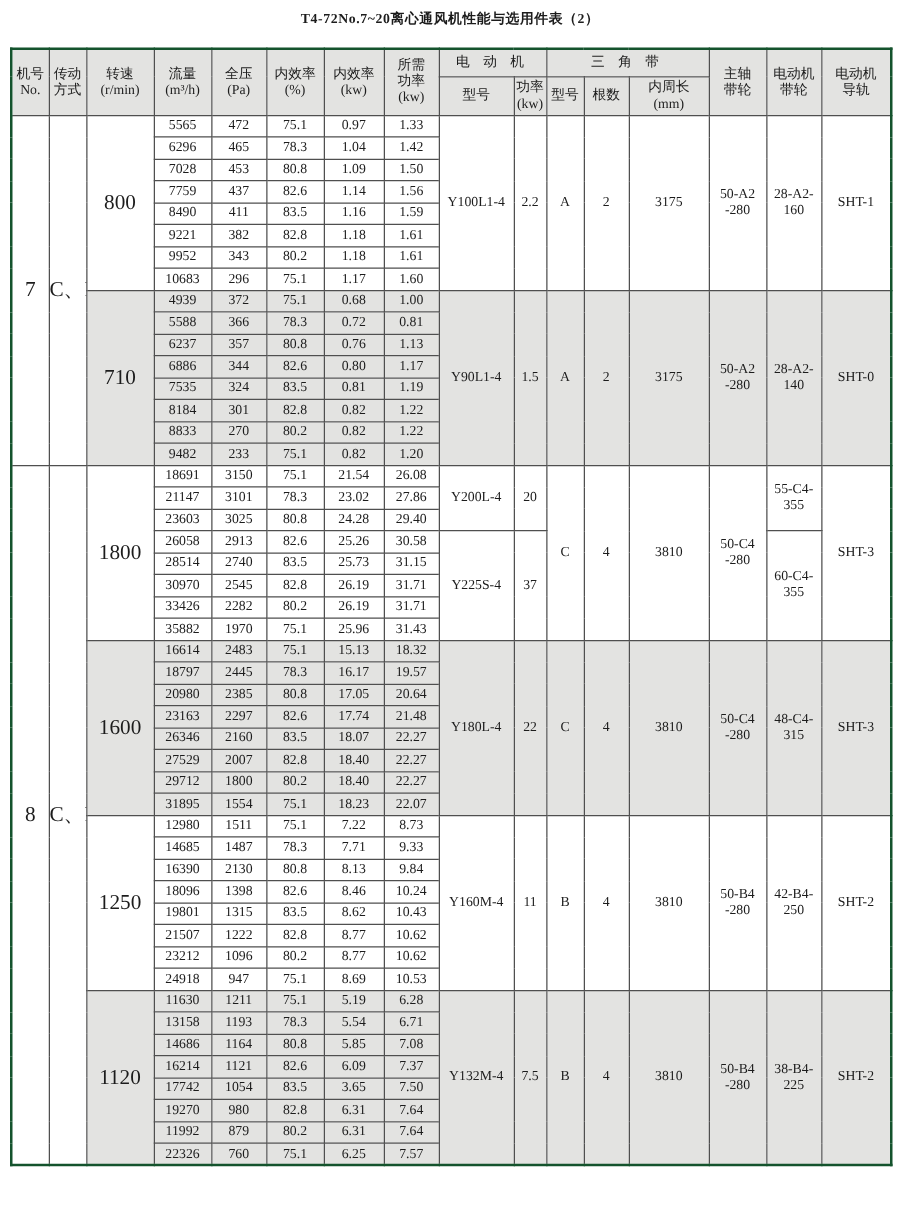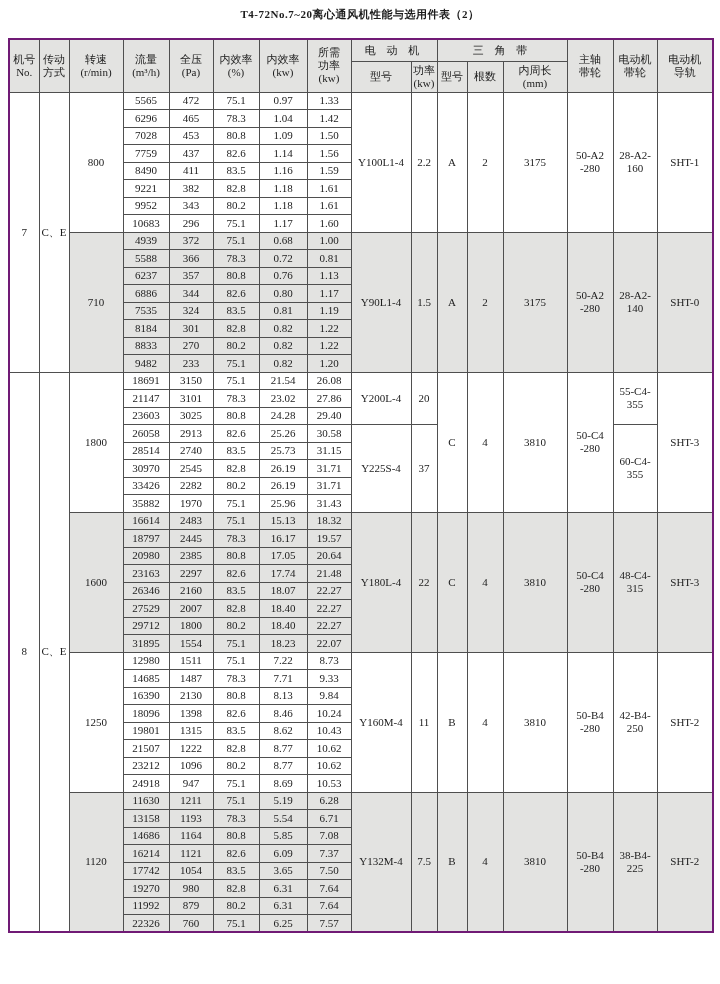--- a/index.html
+++ b/index.html
@@ -8,35 +8,35 @@
     font-family:"Liberation Serif","DejaVu Serif",serif;color:#1c1c1c;
     -webkit-font-smoothing:antialiased;
   }
   .title{
     position:absolute;top:7px;left:0;width:100%;text-align:center;
     font-size:11px;font-weight:bold;letter-spacing:0.5px;
   }
   table.perf{
     position:absolute;top:38px;left:8px;width:704px;
     border-collapse:collapse;table-layout:fixed;
-    border:2px solid #701a75;
+    border:2px solid #14532d;
   }
   table.perf th, table.perf td{
     border:1px solid #4f4f4f;
     padding:0;margin:0;
     text-align:center;vertical-align:middle;
     font-size:11px;line-height:1.18;font-weight:normal;
     overflow:hidden;white-space:nowrap;
   }
   table.perf thead th{
     background:#e3e3e1;font-size:11px;
   }
   table.perf thead th.group{letter-spacing:4px;}
   table.perf td.sh{background:#e3e3e1;}
-  table.perf td.span-cell{font-size:11px;}
+  table.perf td.span-cell{font-size:17px;}
   table.perf tbody tr{height:17.5px;}
 </style>
 </head>
 <body>
 
 <div class="title">T4-72No.7~20离心通风机性能与选用件表（2）</div>
 
 <table class="perf">
   <colgroup>
     <col style="width:30px">

